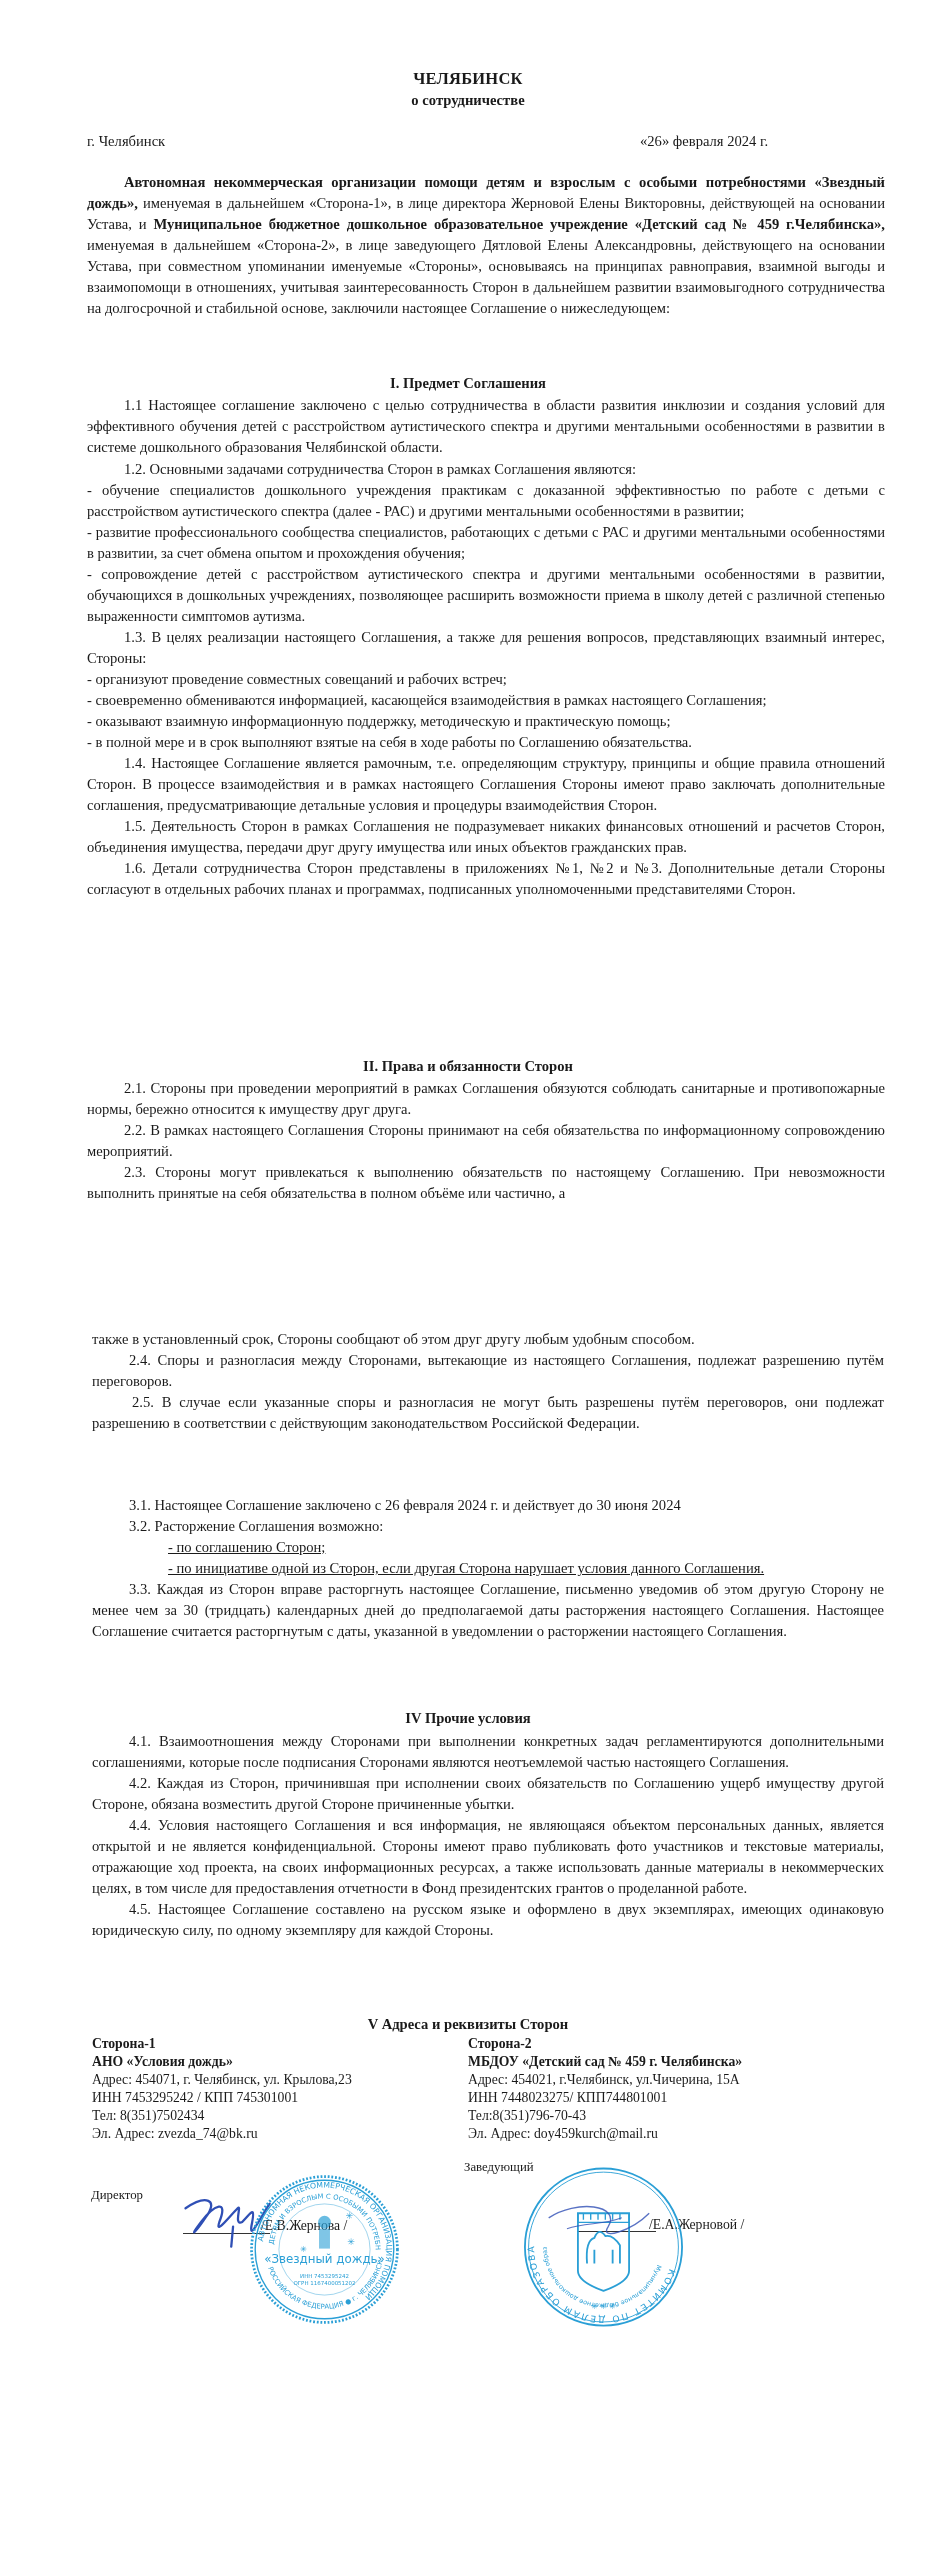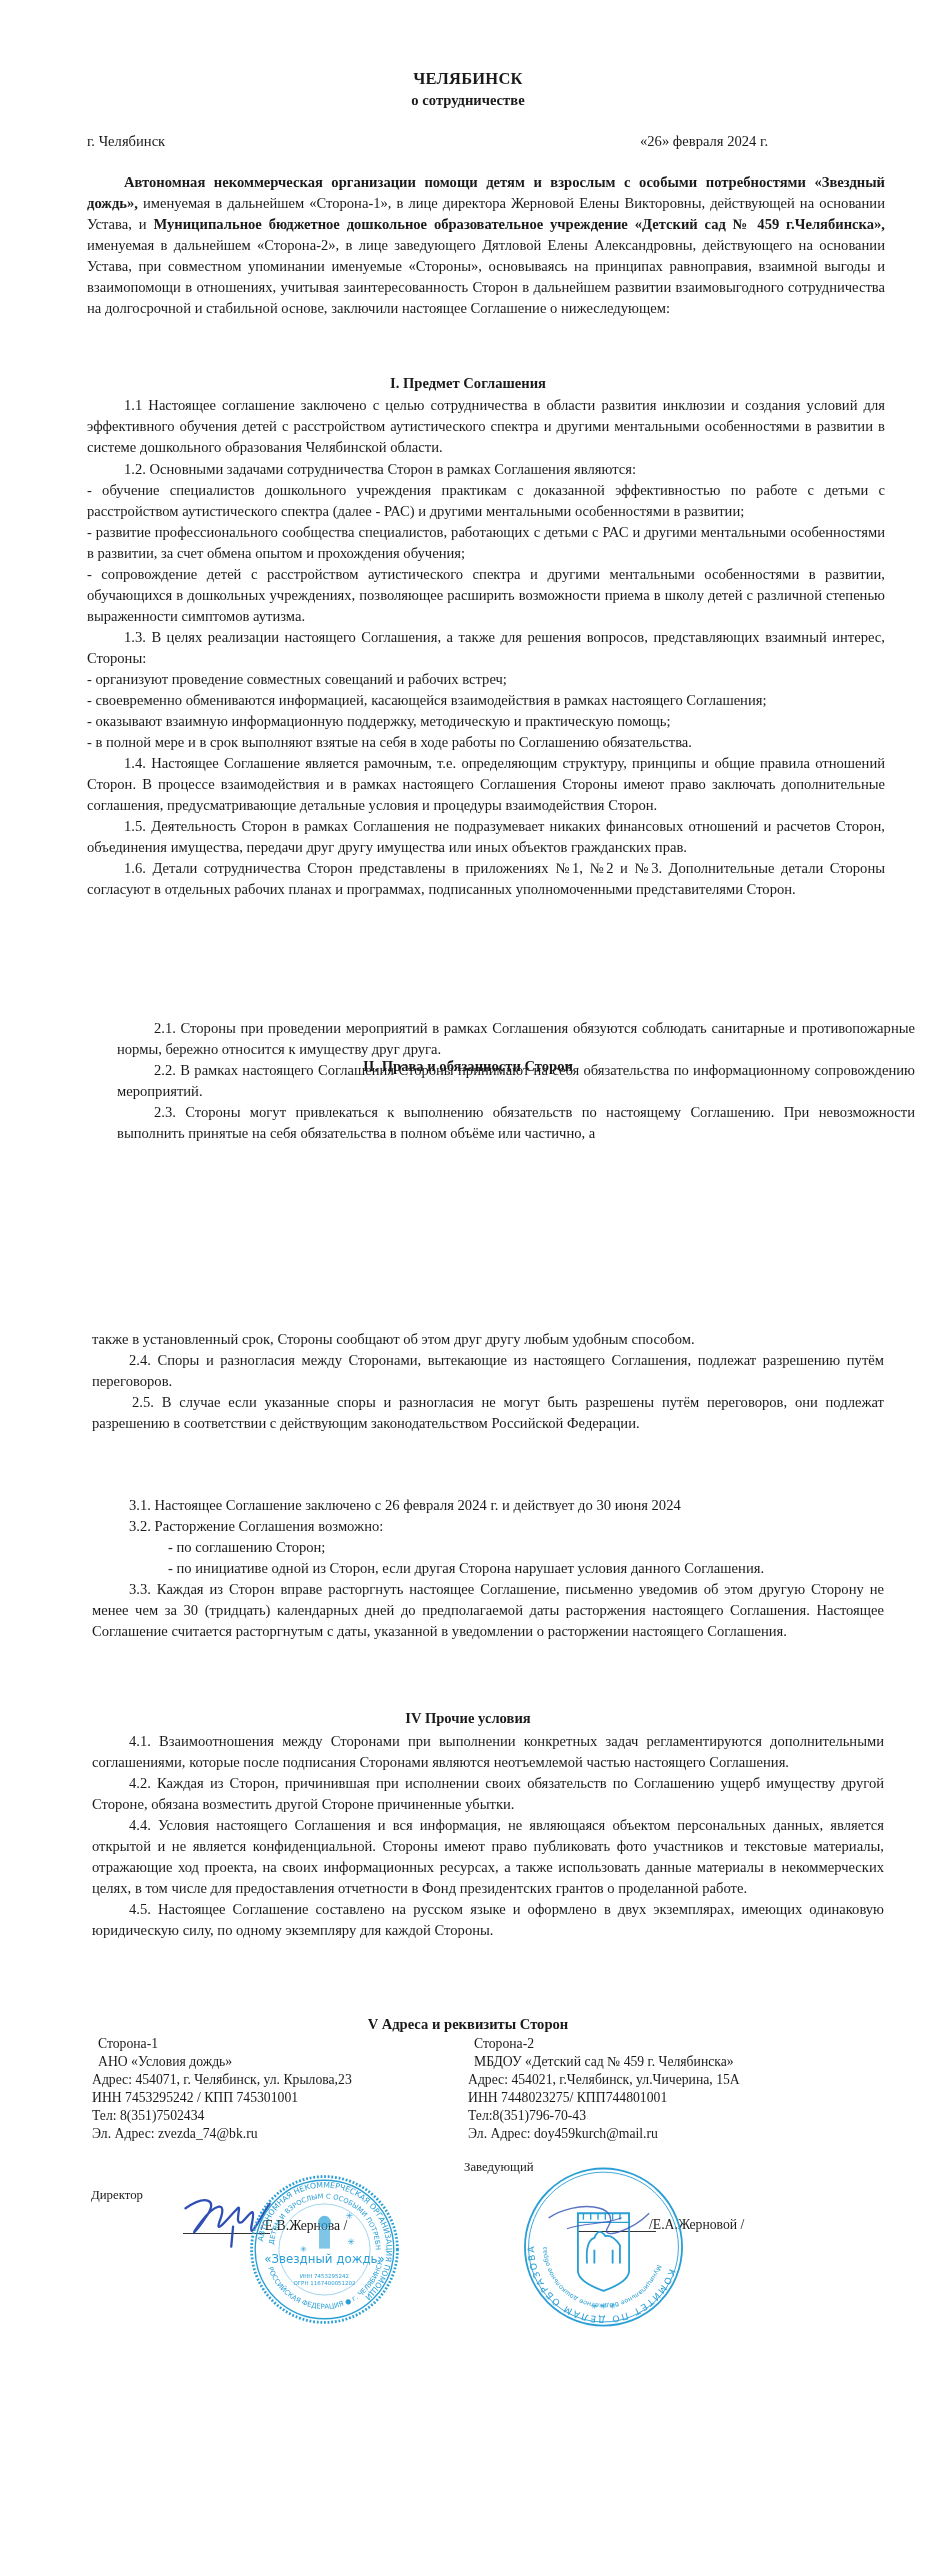--- a/index.html
+++ b/index.html
@@ -9,25 +9,25 @@
   .doc-title { position: absolute; top: 69px; left: 0; width: 936px; text-align: center;
                font-weight: bold; font-size: 16.5px; letter-spacing: 0.2px; }
   .doc-subtitle { position: absolute; top: 92px; left: 0; width: 936px; text-align: center;
                   font-weight: bold; font-size: 14.6px; }
   .place { position: absolute; top: 133px; left: 87px; font-size: 14.6px; }
   .date { position: absolute; top: 133px; left: 640px; font-size: 14.6px; }
   .block { position: absolute; left: 87px; width: 798px; font-size: 14.6px; line-height: 21px;
            text-align: justify; }
   .block p { margin: 0; }
   .ind { text-indent: 37px; }
-  .ind2 { text-indent: 76px; }
+  .ind2 { text-indent: 76px; text-decoration: underline; }
   .sec-head { position: absolute; left: 0; width: 936px; text-align: center; font-weight: bold; font-size: 14.6px; }
   b { font-weight: bold; }
   .reqs { position: absolute; top: 2035px; font-size: 13.7px; line-height: 18px; }
-  .reqs .label { font-weight: normal; margin-left: 6px; }
+  .reqs .label { font-weight: bold; }
   .reqs div { white-space: nowrap; }
   .sign-role { position: absolute; font-size: 12.8px; font-family: "Liberation Serif", serif; }
   .sign-line { position: absolute; border-bottom: 0.9px solid #333; height: 0; }
   .sign-name { position: absolute; font-size: 13.7px; }
   .stamp { position: absolute; }
   .sig { position: absolute; }
 </style>
 </head>
 <body>
 
@@ -53,21 +53,21 @@
     <p>- организуют проведение совместных совещаний и рабочих встреч;</p>
     <p>- своевременно обмениваются информацией, касающейся взаимодействия в рамках настоящего Соглашения;</p>
     <p>- оказывают взаимную информационную поддержку, методическую и практическую помощь;</p>
     <p>- в полной мере и в срок выполняют взятые на себя в ходе работы по Соглашению обязательства.</p>
     <p class="ind">1.4. Настоящее Соглашение является рамочным, т.е. определяющим структуру, принципы и общие правила отношений Сторон. В процессе взаимодействия и в рамках настоящего Соглашения Стороны имеют право заключать дополнительные соглашения, предусматривающие детальные условия и процедуры взаимодействия Сторон.</p>
     <p class="ind">1.5. Деятельность Сторон в рамках Соглашения не подразумевает никаких финансовых отношений и расчетов Сторон, объединения имущества, передачи друг другу имущества или иных объектов гражданских прав.</p>
     <p class="ind">1.6. Детали сотрудничества Сторон представлены в приложениях №1, №2 и №3. Дополнительные детали Стороны согласуют в отдельных рабочих планах и программах, подписанных уполномоченными представителями Сторон.</p>
   </div>
 
   <div class="sec-head" style="top:1058px;">II. Права и обязанности Сторон</div>
-  <div class="block" style="top:1018px;margin-left:30px;">
+  <div class="block" style="top:1078px;">
     <p class="ind">2.1. Стороны при проведении мероприятий в рамках Соглашения обязуются соблюдать санитарные и противопожарные нормы, бережно относится к имуществу друг друга.</p>
     <p class="ind">2.2. В рамках настоящего Соглашения Стороны принимают на себя обязательства по информационному сопровождению мероприятий.</p>
     <p class="ind">2.3. Стороны могут привлекаться к выполнению обязательств по настоящему Соглашению. При невозможности выполнить принятые на себя обязательства в полном объёме или частично, а</p>
   </div>
 
   <div class="block" style="top:1329px; left:92px; width:792px;">
     <p>также в установленный срок, Стороны сообщают об этом друг другу любым удобным способом.</p>
     <p class="ind">2.4. Споры и разногласия между Сторонами, вытекающие из настоящего Соглашения, подлежат разрешению путём переговоров.</p>
     <p class="ind" style="text-indent:40px;">2.5. В случае если указанные споры и разногласия не могут быть разрешены путём переговоров, они подлежат разрешению в соответствии с действующим законодательством Российской Федерации.</p>
   </div>

